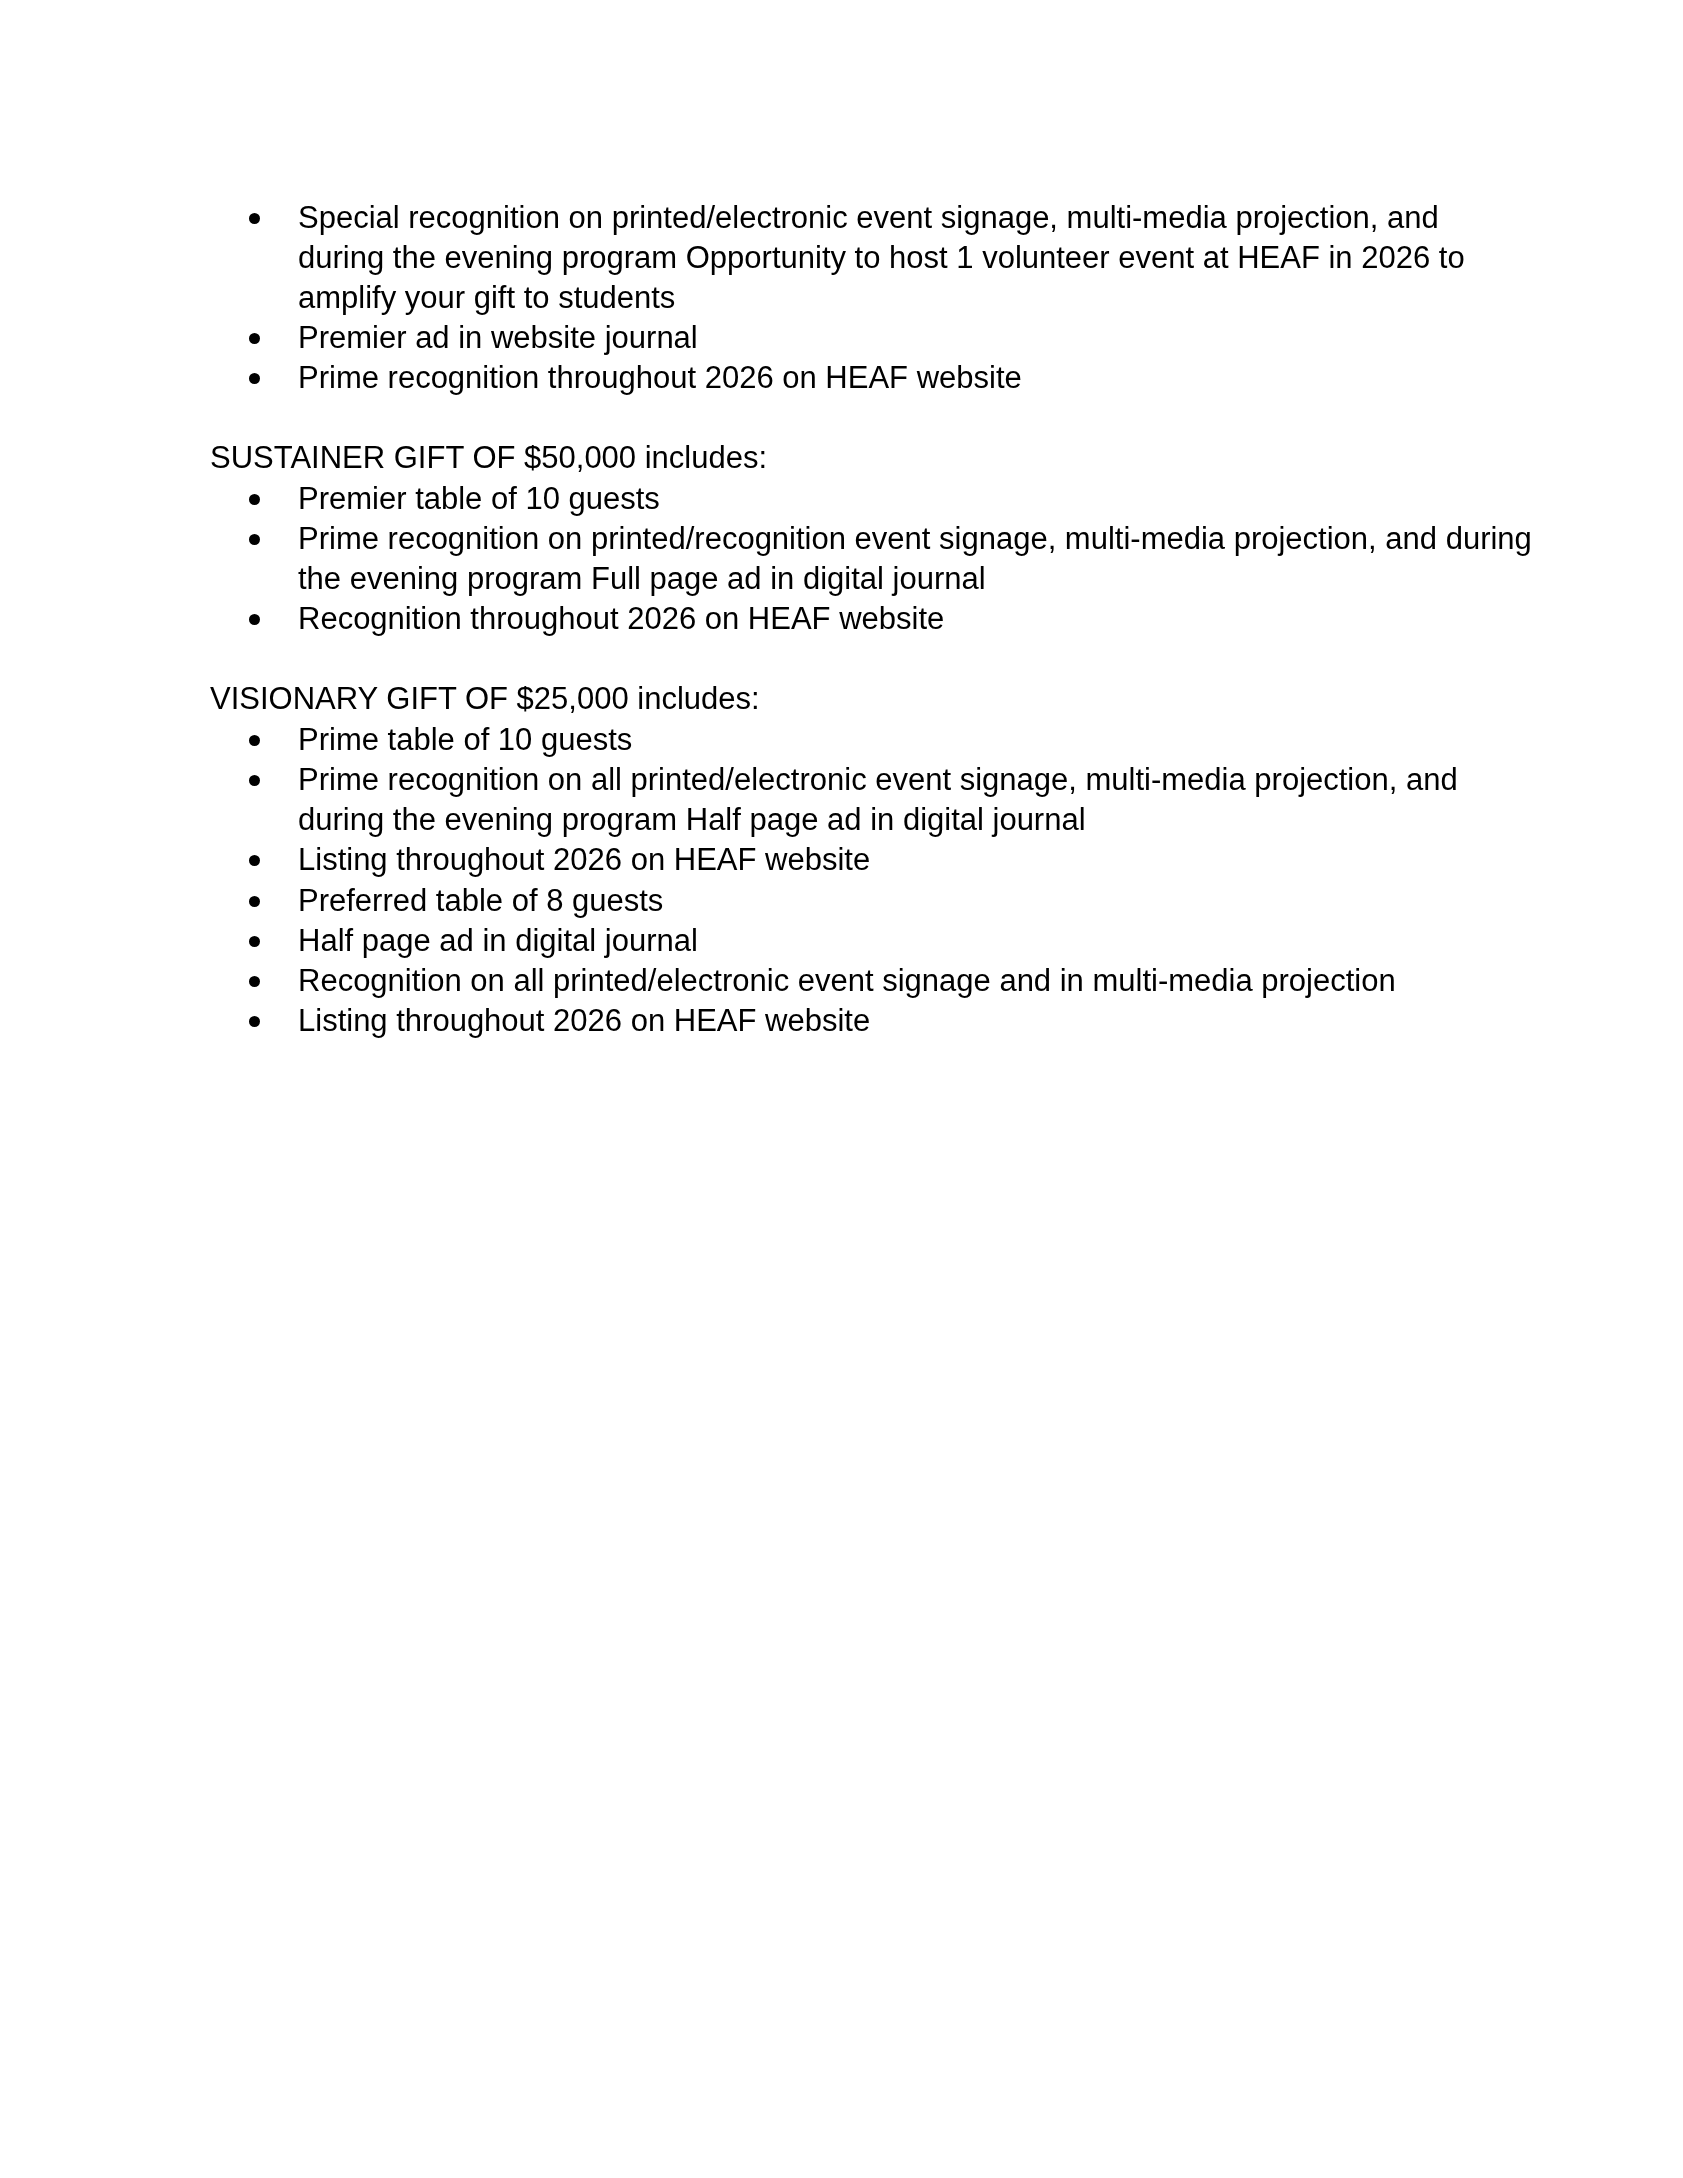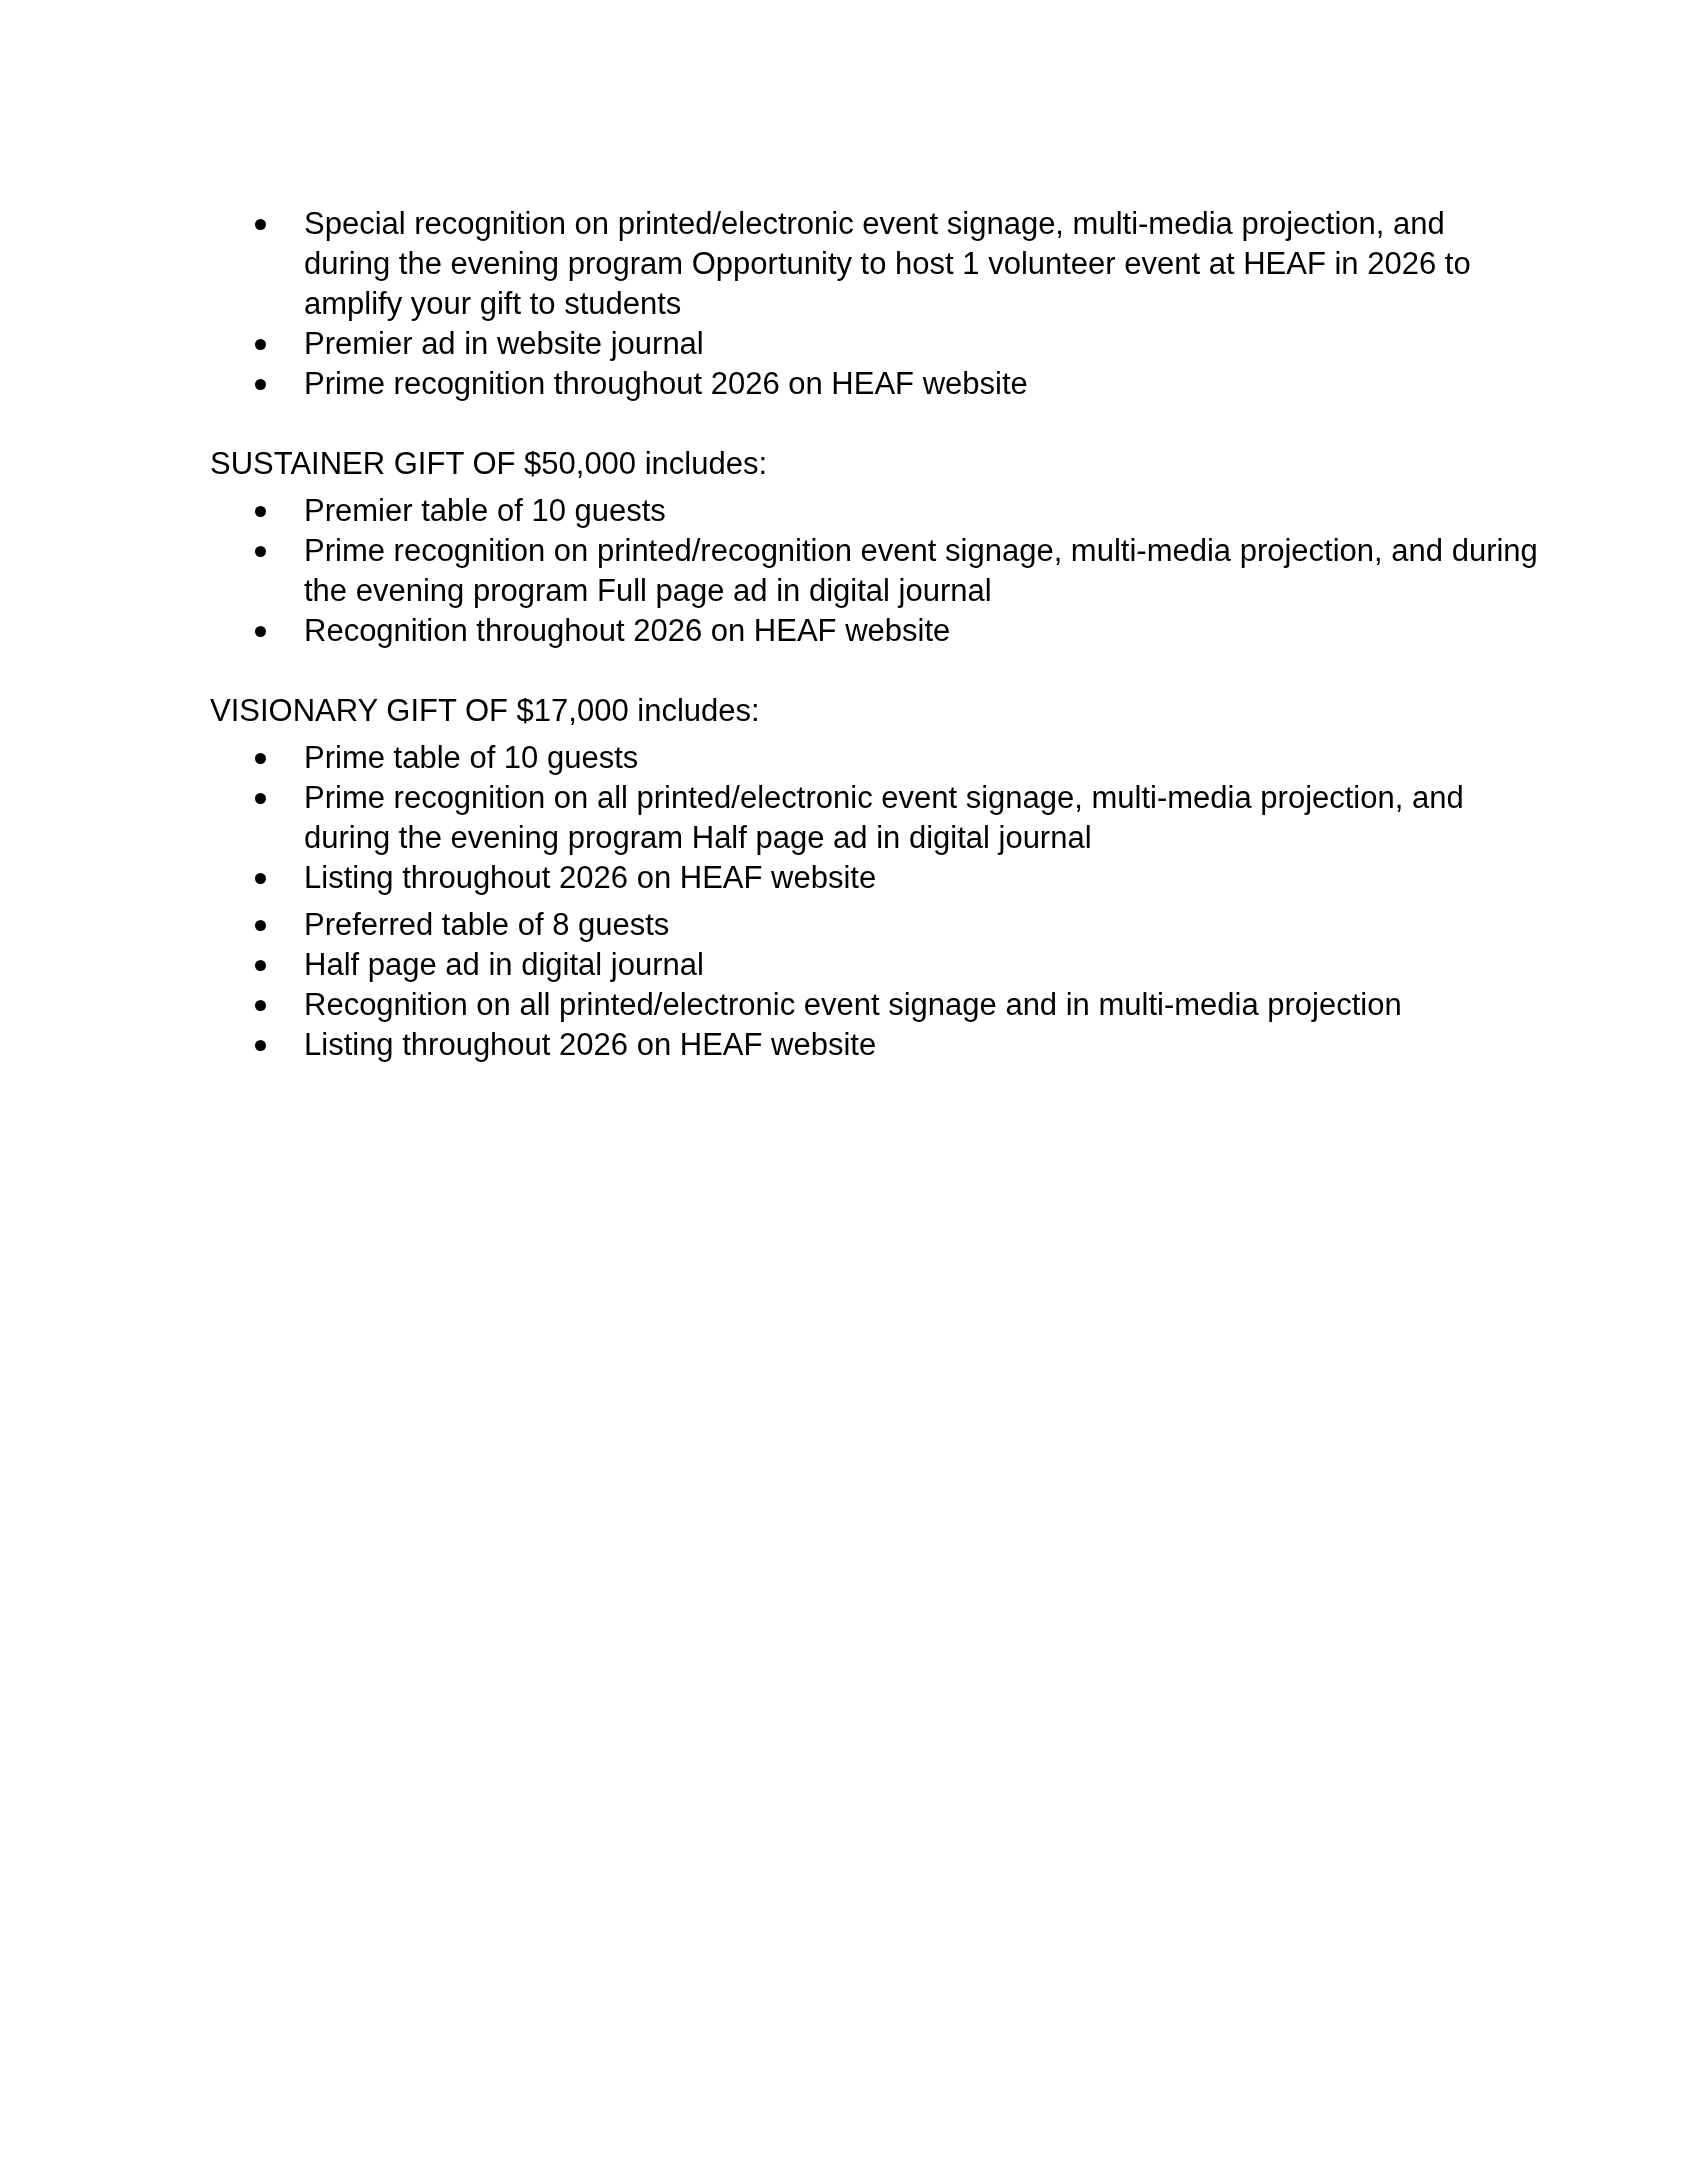--- a/index.html
+++ b/index.html
@@ -24,21 +24,21 @@
   .heading {
     margin: 40px 0 0 12px;
     padding: 0;
     font-size: inherit;
     font-weight: 400;
     line-height: inherit;
     white-space: pre;
   }
   ul.blist {
     list-style: none;
-    margin: 7px;
+    margin: 1px;
     padding: 0;
   }
   ul.blist li {
     position: relative;
     padding-left: 99px;
     white-space: pre;
   }
   ul.blist li::before {
     content: "";
     position: absolute;
@@ -67,21 +67,21 @@
     <h2 class="heading">SUSTAINER GIFT OF $50,000 includes:</h2>
     <ul class="blist">
       <li>Premier table of 10 guests</li>
       <li>Prime recognition on printed/recognition event signage, multi-media projection, and during
 the evening program Full page ad in digital journal</li>
       <li>Recognition throughout 2026 on HEAF website</li>
     </ul>
   </section>
 
   <section>
-    <h2 class="heading">VISIONARY GIFT OF $17,000 includes:</h2>
+    <h2 class="heading">VISIONARY GIFT OF $25,000 includes:</h2>
     <ul class="blist">
       <li>Prime table of 10 guests</li>
       <li>Prime recognition on all printed/electronic event signage, multi-media projection, and
 during the evening program Half page ad in digital journal</li>
       <li>Listing throughout 2026 on HEAF website</li>
     </ul>
   </section>
 
   <section>
     <ul class="blist">

